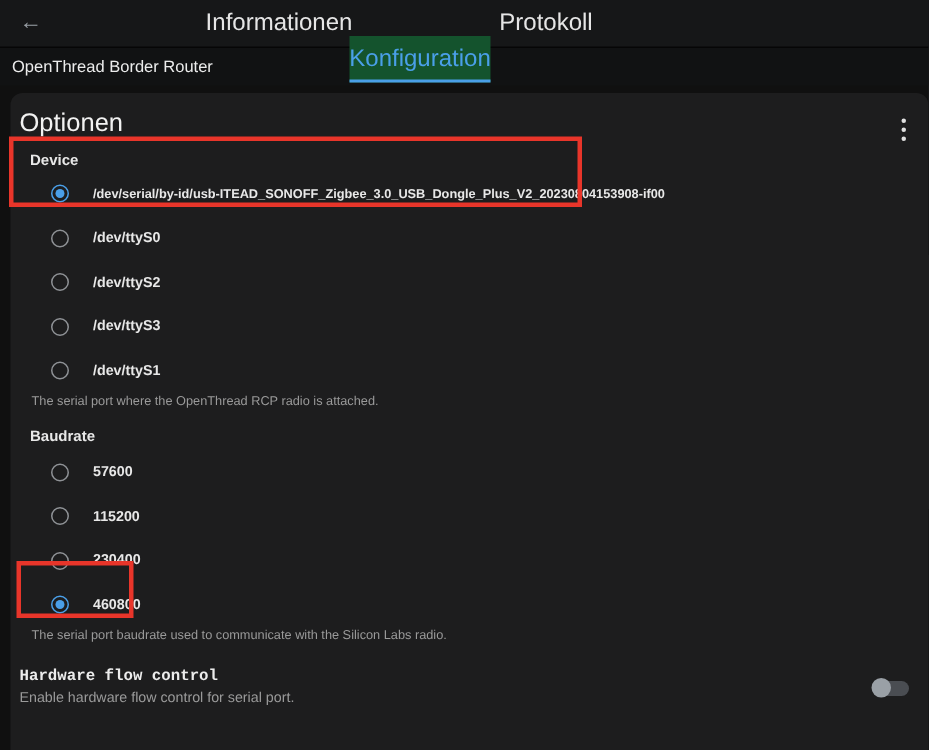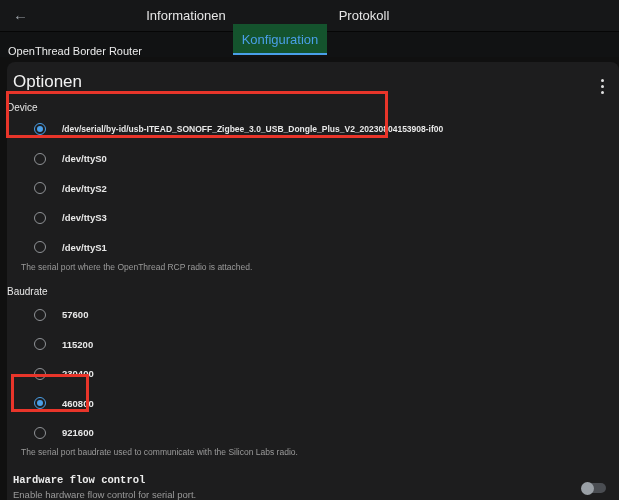--- a/index.html
+++ b/index.html
@@ -14,46 +14,46 @@
     height:31px;background:#161718;position:relative;
     border-bottom:1px solid #060606;
   }
   .back{
     position:absolute;left:13px;top:6px;
     color:#9aa0a6;font-size:15px;line-height:18px;cursor:pointer;
   }
   .tabs{position:absolute;left:139px;top:0;height:31px;display:flex;}
   .tab{
     width:94px;height:31px;display:flex;align-items:center;justify-content:center;
-    font-size:13px;color:#e6e6e6;position:relative;cursor:pointer;white-space:nowrap;
+    font-size:16px;color:#e6e6e6;position:relative;cursor:pointer;white-space:nowrap;
   }
   .tab:last-child{width:74px;}
   .tab.active{background:#14532d;color:#4a9fe8;margin-top:24px;}
   .tab.active::after{
     content:"";position:absolute;left:0;right:0;bottom:0;height:2px;background:#4a9fe8;
   }
   
   .subbar{
-    height:25px;background:#111213;display:flex;align-items:flex-end;
+    height:25px;background:#111213;display:flex;align-items:center;
     padding-left:8px;font-size:11px;color:#ececec;
   }
   
   .card{
     position:absolute;left:7px;right:0;top:62px;height:438px;
     background:#1d1d1e;border-radius:8px 8px 0 0;
   }
   .card-header{
     display:flex;justify-content:space-between;align-items:flex-start;
     padding:11px 13px 0 6px;
   }
   .card-title{font-size:17px;font-weight:400;color:#f2f2f2;line-height:18px;}
   .kebab{display:flex;flex-direction:column;align-items:center;margin-top:3px;cursor:pointer;padding:2px;}
   .kebab i{width:3px;height:3px;border-radius:50%;background:#e0e0e0;margin:1.4px 0;}
   .section-label{
-    margin:5px 0 0 0;font-size:10px;font-weight:normal;color:#e8e8e8;line-height:12px;
+    margin:5px 0 0 13px;font-size:10px;font-weight:bold;color:#e8e8e8;line-height:12px;
   }
   .radio-row{
     height:29.5px;display:flex;align-items:center;padding-left:27px;cursor:pointer;
   }
   .radio{
     width:12px;height:12px;border-radius:50%;flex:none;
     border:1.5px solid #8f9296;margin-right:16px;position:relative;box-sizing:border-box;
   }
   .radio.selected{border-color:#4a9fe8;}
   .radio.selected::after{
@@ -151,24 +151,20 @@
       <span class="radio-label">115200</span>
     </div>
     <div class="radio-row">
       <span class="radio"></span>
       <span class="radio-label">230400</span>
     </div>
     <div class="radio-row">
       <span class="radio selected"></span>
       <span class="radio-label">460800</span>
     </div>
-    <div class="radio-row">
-      <span class="radio"></span>
-      <span class="radio-label">921600</span>
-    </div>
     <div class="helper">The serial port baudrate used to communicate with the Silicon Labs radio.</div>
   </div>
 
   <div class="hw-section">
     <div class="hw-title">Hardware flow control</div>
     <div class="hw-desc">Enable hardware flow control for serial port.</div>
     <div class="switch">
       <div class="knob"></div>
     </div>
   </div>

